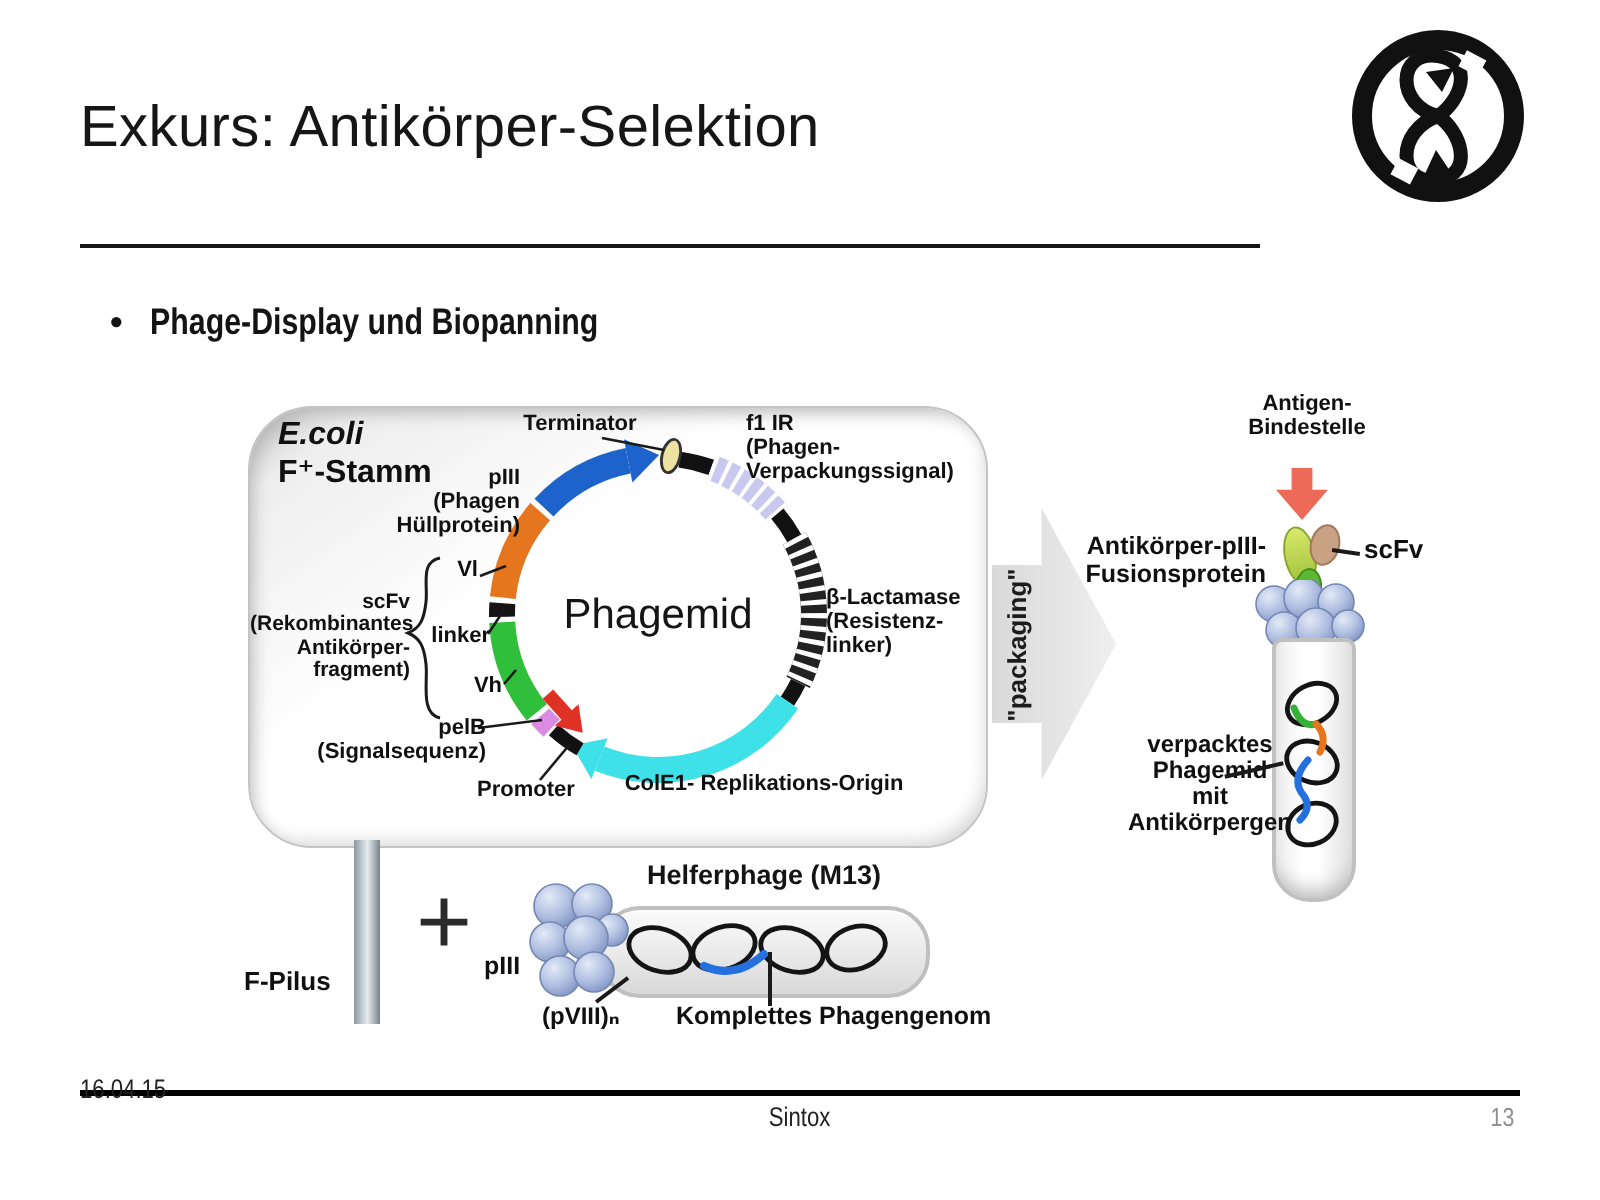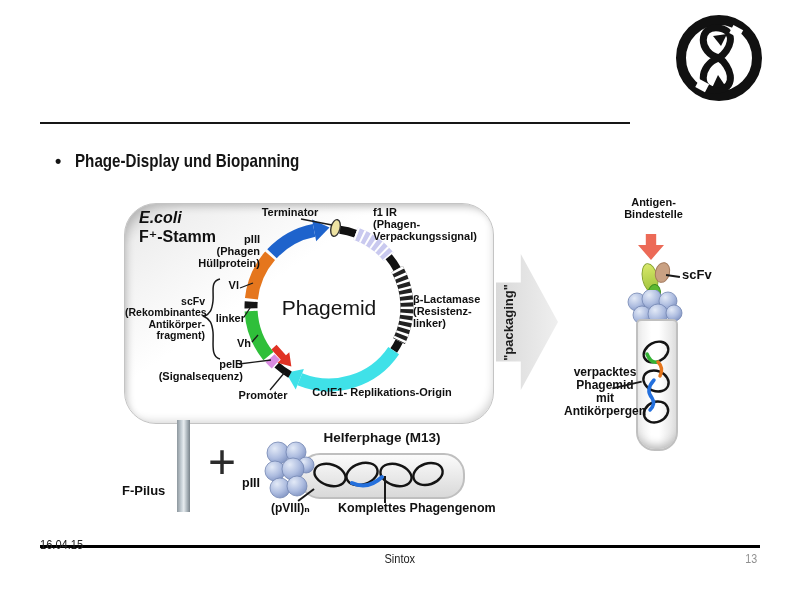--- a/index.html
+++ b/index.html
@@ -54,20 +54,21 @@
         background:linear-gradient(90deg,#ececec,#ffffff 35%,#ffffff 55%,#e0e0e0);
         box-shadow:inset 0 -9px 10px -6px #b5b5b5;}
   .caption{left:558px;top:458px;width:195px;text-align:center;font-size:15px;font-weight:bold;}
   .line{position:absolute;background:#1a1a1a;}
 </style>
 </head>
 <body>
 
 <div class="slide">
 
+  <div class="abs title">Exkurs: Antikörper-Selektion</div>
   <div class="abs title-rule"></div>
 
   <svg class="abs" style="left:674px;top:13px;" width="90" height="90" viewBox="0 0 90 90">
     <circle cx="45" cy="45" r="38" fill="none" stroke="#111" stroke-width="10"></circle>
     <path d="M45,45 C24,40 24,12 45,15 C64,18 56,38 45,45 C24,52 24,80 45,77 C64,74 56,52 45,45 Z" fill="none" stroke="#111" stroke-width="7" stroke-linejoin="round"></path>
     <rect x="57" y="14" width="11" height="9" fill="#fff" transform="rotate(28 62 18)"></rect>
     <rect x="23" y="68" width="11" height="9" fill="#fff" transform="rotate(28 28 72)"></rect>
     <polygon points="39,23 53,21 47,33" fill="#111"></polygon>
     <polygon points="44,62 38,75 52,74" fill="#111"></polygon>
   </svg>
@@ -182,20 +183,22 @@
     </div>
 
   <div class="lbl ml tc" style="left:606px;top:197px;width:95px;font-size:11px;">Antigen-
 Bindestelle</div>
   <div class="abs dn-arrow"></div>
   <div class="blob" style="left:642px;top:263px;width:14px;height:28px;background:linear-gradient(#d8e86a,#9ec23a);border:1px solid #86a32e;transform:rotate(-12deg);"></div>
   <div class="blob" style="left:655px;top:262px;width:13px;height:19px;background:#c9a183;border:1px solid #a3795c;transform:rotate(14deg);"></div>
   <div class="blob" style="left:647px;top:284px;width:12px;height:19px;background:#5cb832;border:1px solid #3f8f1f;transform:rotate(8deg);"></div>
   <div class="line" style="left:666px;top:275px;width:14px;height:1.8px;transform:rotate(8deg);"></div>
   <div class="lbl" style="left:682px;top:268px;font-size:13px;">scFv</div>
+  <div class="lbl ml tr" style="left:533px;top:267px;width:100px;font-size:12.5px;">Antikörper-pIII-
+Fusionsprotein</div>
   <svg class="abs" style="left:627px;top:290px;" width="56" height="36" viewBox="0 0 56 36">
     <defs>
         <radialGradient id="sphB" cx="35%" cy="30%" r="75%">
       <stop offset="0" stop-color="#e3eaf7"></stop>
           <stop offset=".6" stop-color="#aebde0"></stop>
           <stop offset="1" stop-color="#8396c4"></stop>
     </radialGradient>
       </defs>
     <g fill="url(#sphB)" stroke="#7487b3" stroke-width=".8">
       <circle cx="10" cy="12" r="9"></circle>

